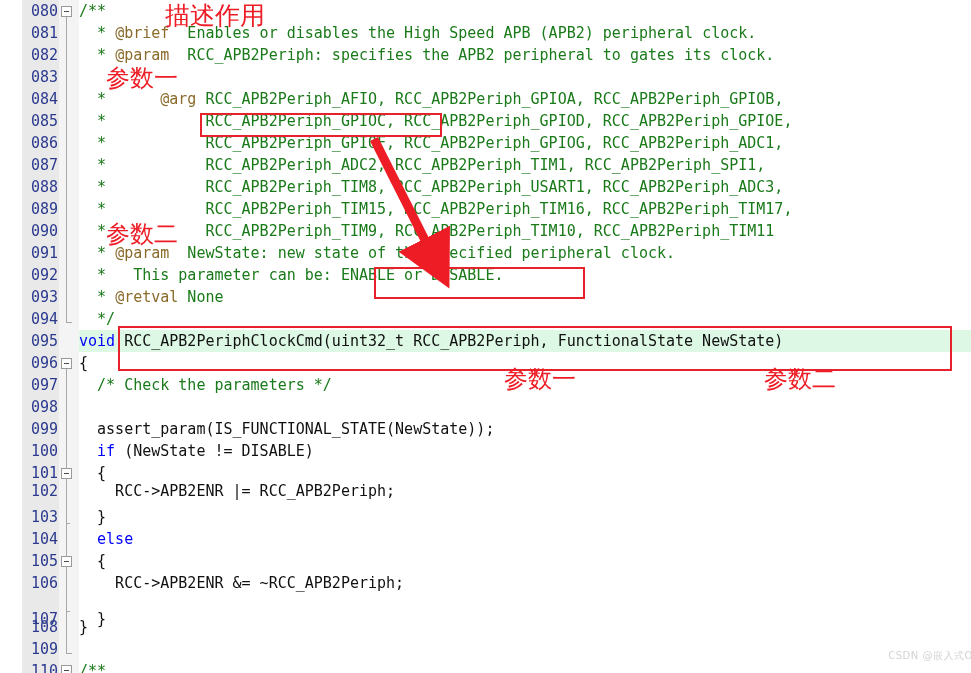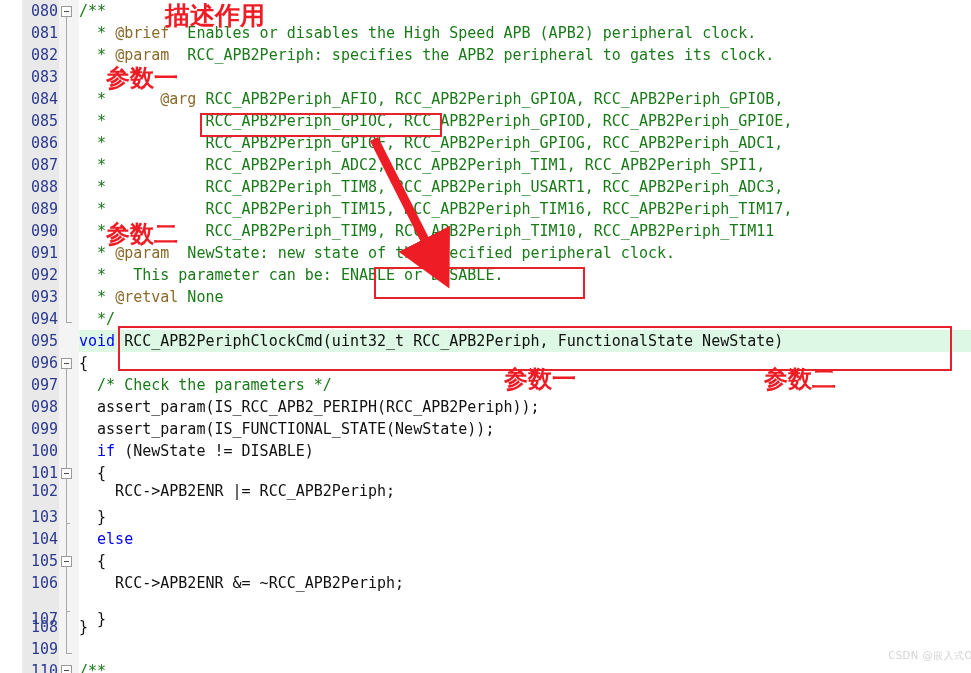--- a/index.html
+++ b/index.html
@@ -151,21 +151,21 @@
   .redbox {
     position: absolute;
     border: 2px solid #e8222a;
     box-sizing: border-box;
     background: transparent;
   }
   .redtext {
     position: absolute;
     color: #ee1c25;
     font-family: "DejaVu Sans", "Liberation Sans", sans-serif;
-    font-weight: bold;
+    font-weight: normal;
     white-space: nowrap;
   }
 
   
   .watermark {
     position: absolute;
     right: 12px;
     bottom: 10px;
     color: #d2d2d2;
     font-family: "DejaVu Sans", "Liberation Sans", sans-serif;
@@ -211,21 +211,21 @@
       <div class="line" style="top: 176px;"><span class="num">088</span><span class="txt"><span class="cmt">  *           RCC_APB2Periph_TIM8, RCC_APB2Periph_USART1, RCC_APB2Periph_ADC3,</span></span></div>
       <div class="line" style="top: 198px; padding-left: 6px;"><span class="num">089</span><span class="txt"><span class="cmt">  *           RCC_APB2Periph_TIM15, RCC_APB2Periph_TIM16, RCC_APB2Periph_TIM17,</span></span></div>
       <div class="line" style="top: 220px;"><span class="num">090</span><span class="txt"><span class="cmt">  *           RCC_APB2Periph_TIM9, RCC_APB2Periph_TIM10, RCC_APB2Periph_TIM11</span></span></div>
       <div class="line" style="top: 242px;"><span class="num">091</span><span class="txt"><span class="cmt">  * </span><span class="doc">@param</span><span class="cmt">  NewState: new state of the specified peripheral clock.</span></span></div>
       <div class="line" style="top: 264px;"><span class="num">092</span><span class="txt"><span class="cmt">  *   This parameter can be: ENABLE or DISABLE.</span></span></div>
       <div class="line" style="top: 286px;"><span class="num">093</span><span class="txt"><span class="cmt">  * </span><span class="doc">@retval</span><span class="cmt"> None</span></span></div>
       <div class="line" style="top: 308px;"><span class="num">094</span><span class="txt"><span class="cmt">  */</span></span></div>
       <div class="line hl" style="top: 330px;"><div class="hlbg"></div><span class="num">095</span><span class="txt"><span class="kw">void</span><span class="plain"> RCC_APB2PeriphClockCmd(uint32_t RCC_APB2Periph, FunctionalState NewState)</span></span></div>
       <div class="line" style="top: 352px;"><span class="num">096</span><span class="txt"><span class="plain">{</span></span></div>
       <div class="line" style="top: 374px;"><span class="num">097</span><span class="txt"><span class="plain">  </span><span class="cmt">/* Check the parameters */</span></span></div>
-      <div class="line" style="top: 396px;"><span class="num">098</span><span class="txt"><span class="plain">  assert_param(IS_RCC_APB2_PERIPH(RCC_APB2Periph));</span></span></div>
+      <div class="line" style="top: 396px;"><span class="num">098</span></div>
       <div class="line" style="top: 418px;"><span class="num">099</span><span class="txt"><span class="plain">  assert_param(IS_FUNCTIONAL_STATE(NewState));</span></span></div>
       <div class="line" style="top: 440px;"><span class="num">100</span><span class="txt"><span class="plain">  </span><span class="kw">if</span><span class="plain"> (NewState != DISABLE)</span></span></div>
       <div class="line" style="top: 462px;"><span class="num">101</span><span class="txt"><span class="plain">  {</span></span></div>
       <div class="line" style="top: 480px;"><span class="num">102</span><span class="txt"><span class="plain">    RCC-&gt;APB2ENR |= RCC_APB2Periph;</span></span></div>
       <div class="line" style="top: 506px;"><span class="num">103</span><span class="txt"><span class="plain">  }</span></span></div>
       <div class="line" style="top: 528px;"><span class="num">104</span><span class="txt"><span class="plain">  </span><span class="kw">else</span></span></div>
       <div class="line" style="top: 550px;"><span class="num">105</span><span class="txt"><span class="plain">  {</span></span></div>
       <div class="line" style="top: 572px;"><span class="num">106</span><span class="txt"><span class="plain">    RCC-&gt;APB2ENR &amp;= ~RCC_APB2Periph;</span></span></div>
       <div class="line" style="top: 608px;"><span class="num">107</span><span class="txt"><span class="plain">  }</span></span></div>
       <div class="line" style="top: 616px;"><span class="num">108</span><span class="txt"><span class="plain">}</span></span></div>

